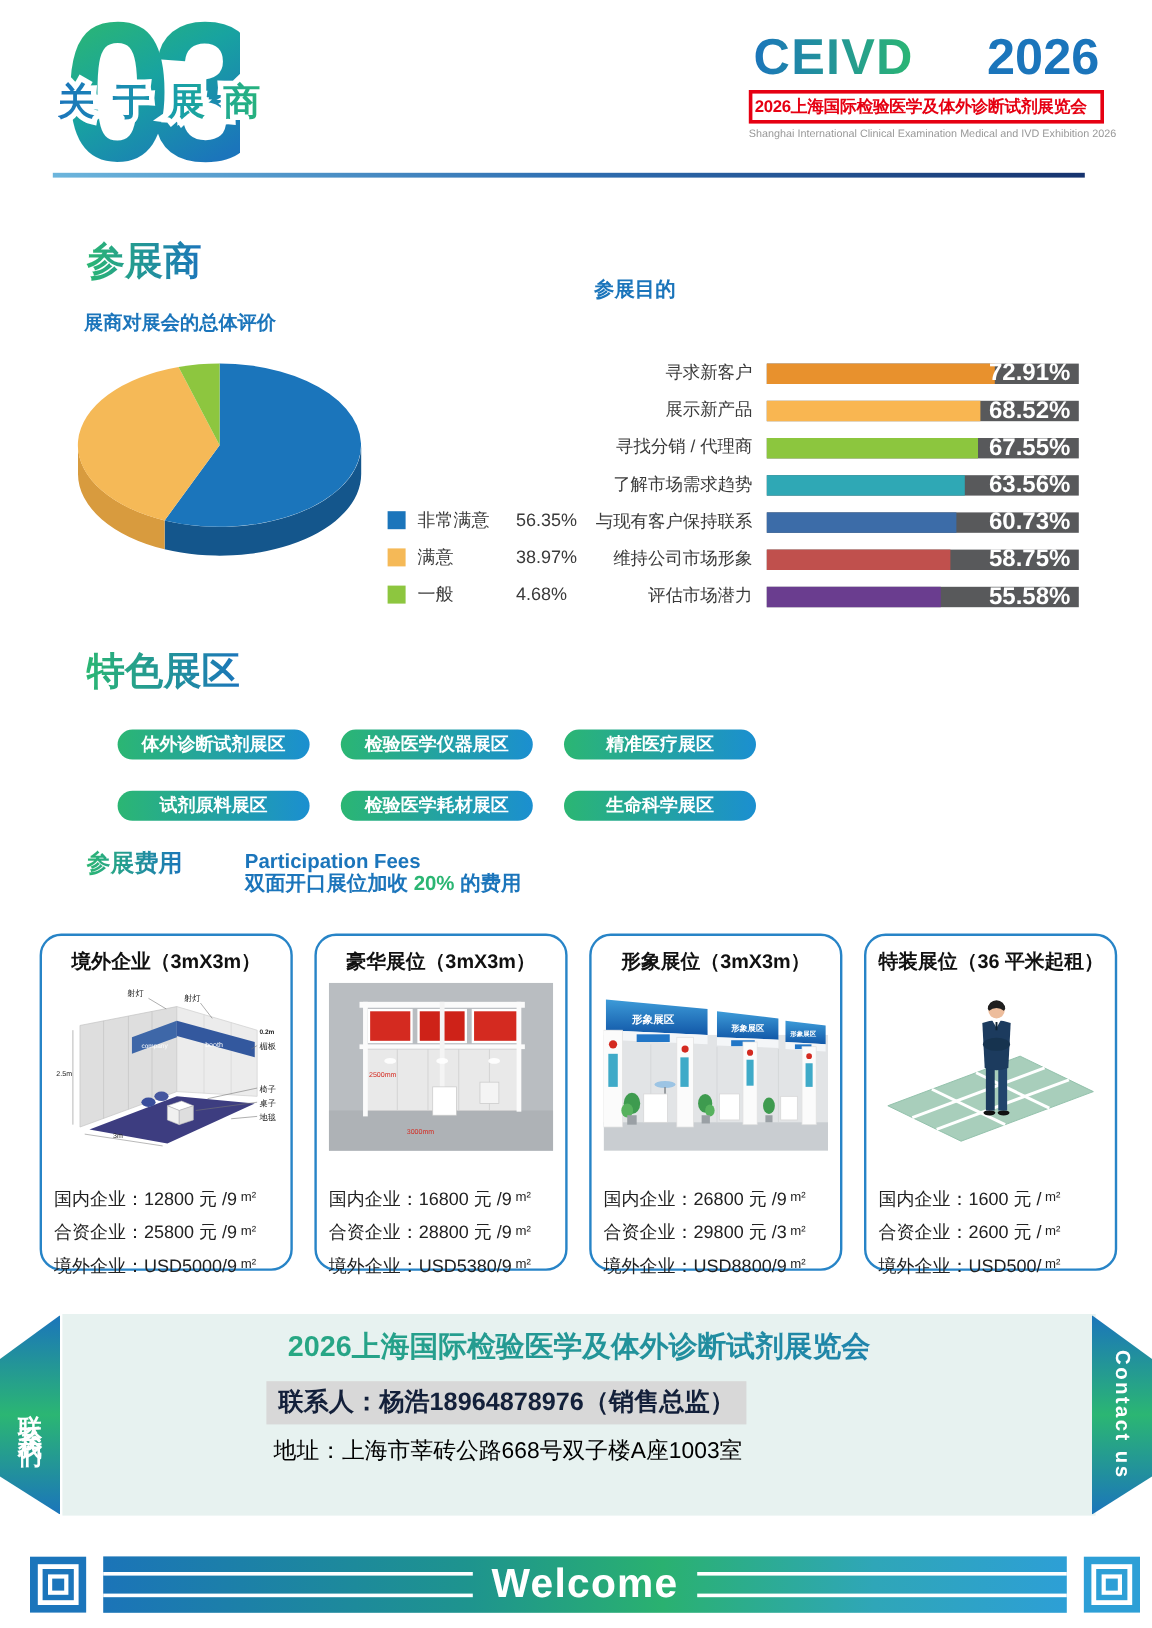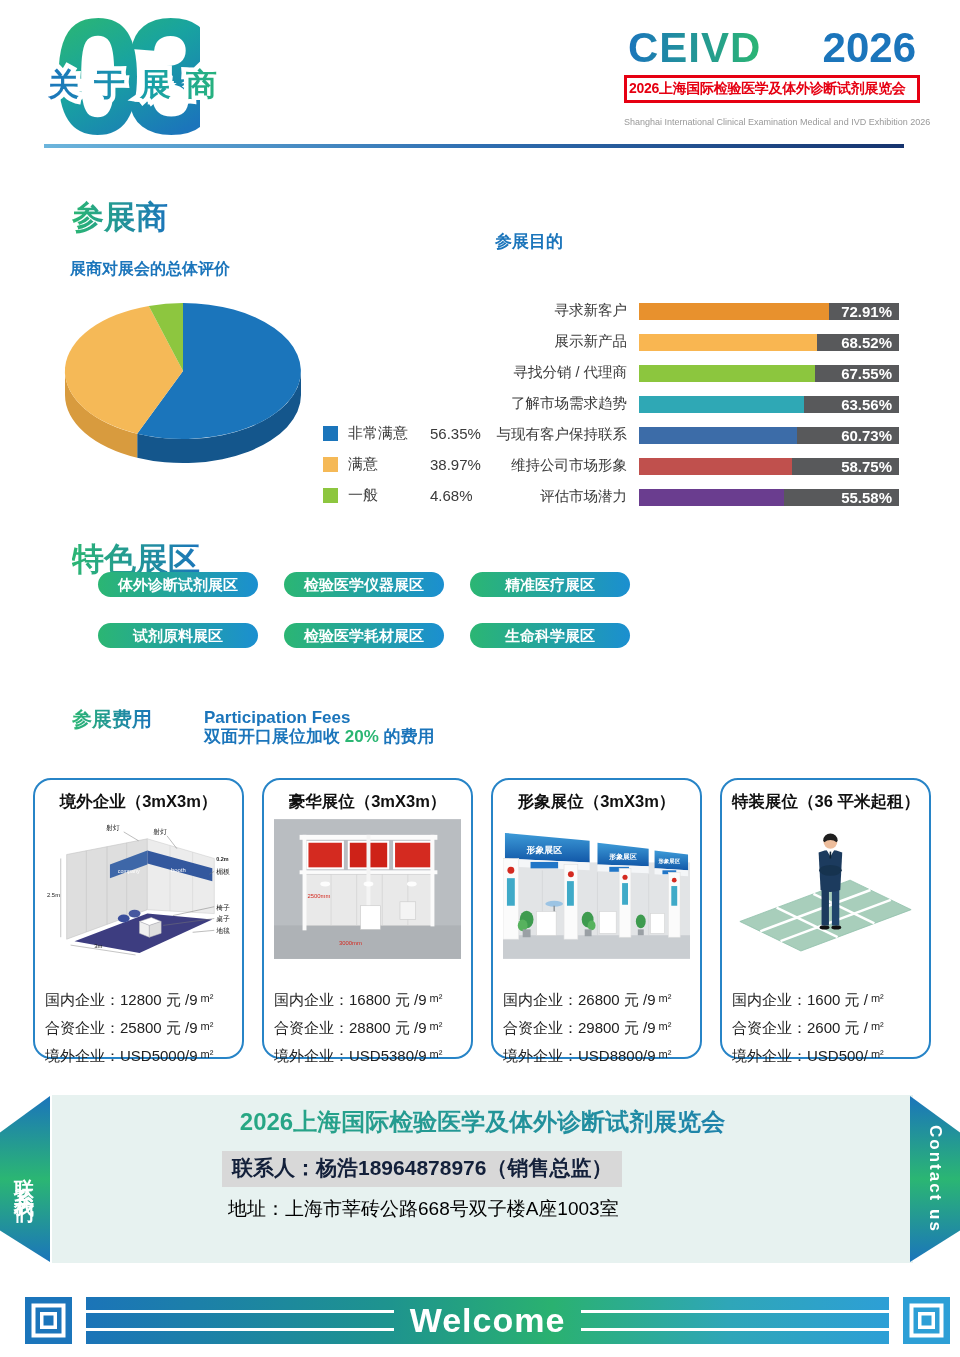--- a/index.html
+++ b/index.html
@@ -18,42 +18,42 @@
   .title-cn .gradtxt{position:relative;background:linear-gradient(90deg,#1B75BB 0%,#18A0A8 55%,#2BB673 100%);
          -webkit-background-clip:text;background-clip:text;color:transparent;}
   .logo{right:64px;top:24px;width:296px;text-align:left;}
   .logo-main{display:flex;justify-content:space-between;align-items:baseline;padding:0 4px;}
   .logo-name{font-size:42px;font-weight:bold;letter-spacing:1px;
          background:linear-gradient(90deg,#1B75BB 0%,#2BB673 100%);
          -webkit-background-clip:text;background-clip:text;color:transparent;}
   .logo-year{font-size:42px;font-weight:bold;color:#1B75BB;}
   .logo-box{margin-top:3px;border:3px solid #E60012;color:#E60012;font-weight:bold;
          font-size:14px;letter-spacing:-0.3px;padding:2px 2px;white-space:nowrap;}
-  .logo-en{margin-top:14px;color:#999;font-size:9px;white-space:nowrap;}
+  .logo-en{margin-top:3px;color:#999;font-size:9px;white-space:nowrap;}
   .divider{left:44px;top:144px;width:860px;height:4px;
          background:linear-gradient(90deg,#6CB5DC 0%,#2F6FB2 50%,#16336E 100%);}
 
   
   .t-big{font-size:32px;}
   .sub-blue{color:#1B75BB;font-weight:bold;}
   .legend{left:323px;top:424px;}
   .legend-row{display:flex;align-items:center;margin-bottom:12px;font-size:15px;color:#3a3a3a;}
   .legend-swatch{width:15px;height:15px;margin-right:10px;flex:0 0 15px;}
   .legend-label{width:82px;}
 
   
   .bars{left:487px;top:289px;}
   .bar-row{display:flex;align-items:flex-end;height:31px;}
   .bar-label{width:140px;text-align:right;padding-right:12px;font-size:14.5px;color:#3a3a3a;white-space:nowrap;}
   .bar-track{position:relative;width:260px;height:17px;background:#58595B;}
   .bar-fill{position:absolute;left:0;top:0;height:100%;}
-  .bar-value{position:absolute;right:7px;top:0;line-height:17px;color:#fff;font-weight:bold;font-size:15px;}
-
-  
-  .pills{left:98px;top:572px;display:grid;grid-template-columns:repeat(3,160px);column-gap:95px;row-gap:11px;gap:26px;}
+  .bar-value{position:absolute;right:7px;top:0;line-height:17px;color:#fff;font-weight:bold;font-size:20px;}
+
+  
+  .pills{left:98px;top:608px;display:grid;grid-template-columns:repeat(3,160px);column-gap:95px;row-gap:11px;gap:26px;}
   .pill{height:25px;line-height:25px;text-align:center;color:#fff;font-weight:bold;font-size:15px;
         border-radius:13px;background:linear-gradient(90deg,#2BB673 0%,#1B8FD0 100%);}
 
   
   .fee-side{left:204px;top:709px;}
   .fee-en{font-size:17px;line-height:18px;font-weight:bold;color:#1B75BB;}
   .fee-note{font-size:17px;line-height:20px;font-weight:bold;color:#1B75BB;}
   .fee-note .pct{color:#2BB673;}
   .cards{left:33px;top:778px;display:flex;gap:18px;}
   .card{width:211px;height:281px;box-sizing:border-box;border:2px solid #2784C7;border-radius:18px;
@@ -333,21 +333,21 @@
           <ellipse cx="20" cy="108" rx="5" ry="6" fill="#57B25E"></ellipse>
           <rect x="20" y="112" width="8" height="8" fill="#9aa0a5"></rect>
         <ellipse cx="86" cy="102" rx="6" ry="8" fill="#3E9B4F"></ellipse>
           <ellipse cx="90" cy="108" rx="4" ry="5" fill="#57B25E"></ellipse>
           <rect x="83" y="112" width="7" height="7" fill="#9aa0a5"></rect>
         <ellipse cx="140" cy="104" rx="5" ry="7" fill="#3E9B4F"></ellipse>
           <rect x="137" y="112" width="6" height="6" fill="#9aa0a5"></rect>
       </svg>
       <div class="prices">
         <div class="price"><span>国内企业：</span><span>26800 元 /9</span><span class="unit">m²</span></div>
-        <div class="price"><span>合资企业：</span><span>29800 元 /9</span><span class="unit">m²</span></div>
+        <div class="price"><span>合资企业：</span><span>29800 元 /3</span><span class="unit">m²</span></div>
         <div class="price"><span>境外企业：</span><span>USD8800/9</span><span class="unit">m²</span></div>
       </div>
     </div>
 
     <div class="card">
       <div class="card-title">特装展位（36 平米起租）</div>
       <svg class="card-img" viewBox="0 0 190 142">
         <polygon points="8,104 120,62 182,92 70,134" fill="#A8CEBB" stroke="#8FBFA9" stroke-width="0.8"></polygon>
         <line x1="45.3" y1="90" x2="107.3" y2="120" stroke="#fff" stroke-width="2.5"></line>
         <line x1="82.7" y1="76" x2="144.7" y2="106" stroke="#fff" stroke-width="2.5"></line>

